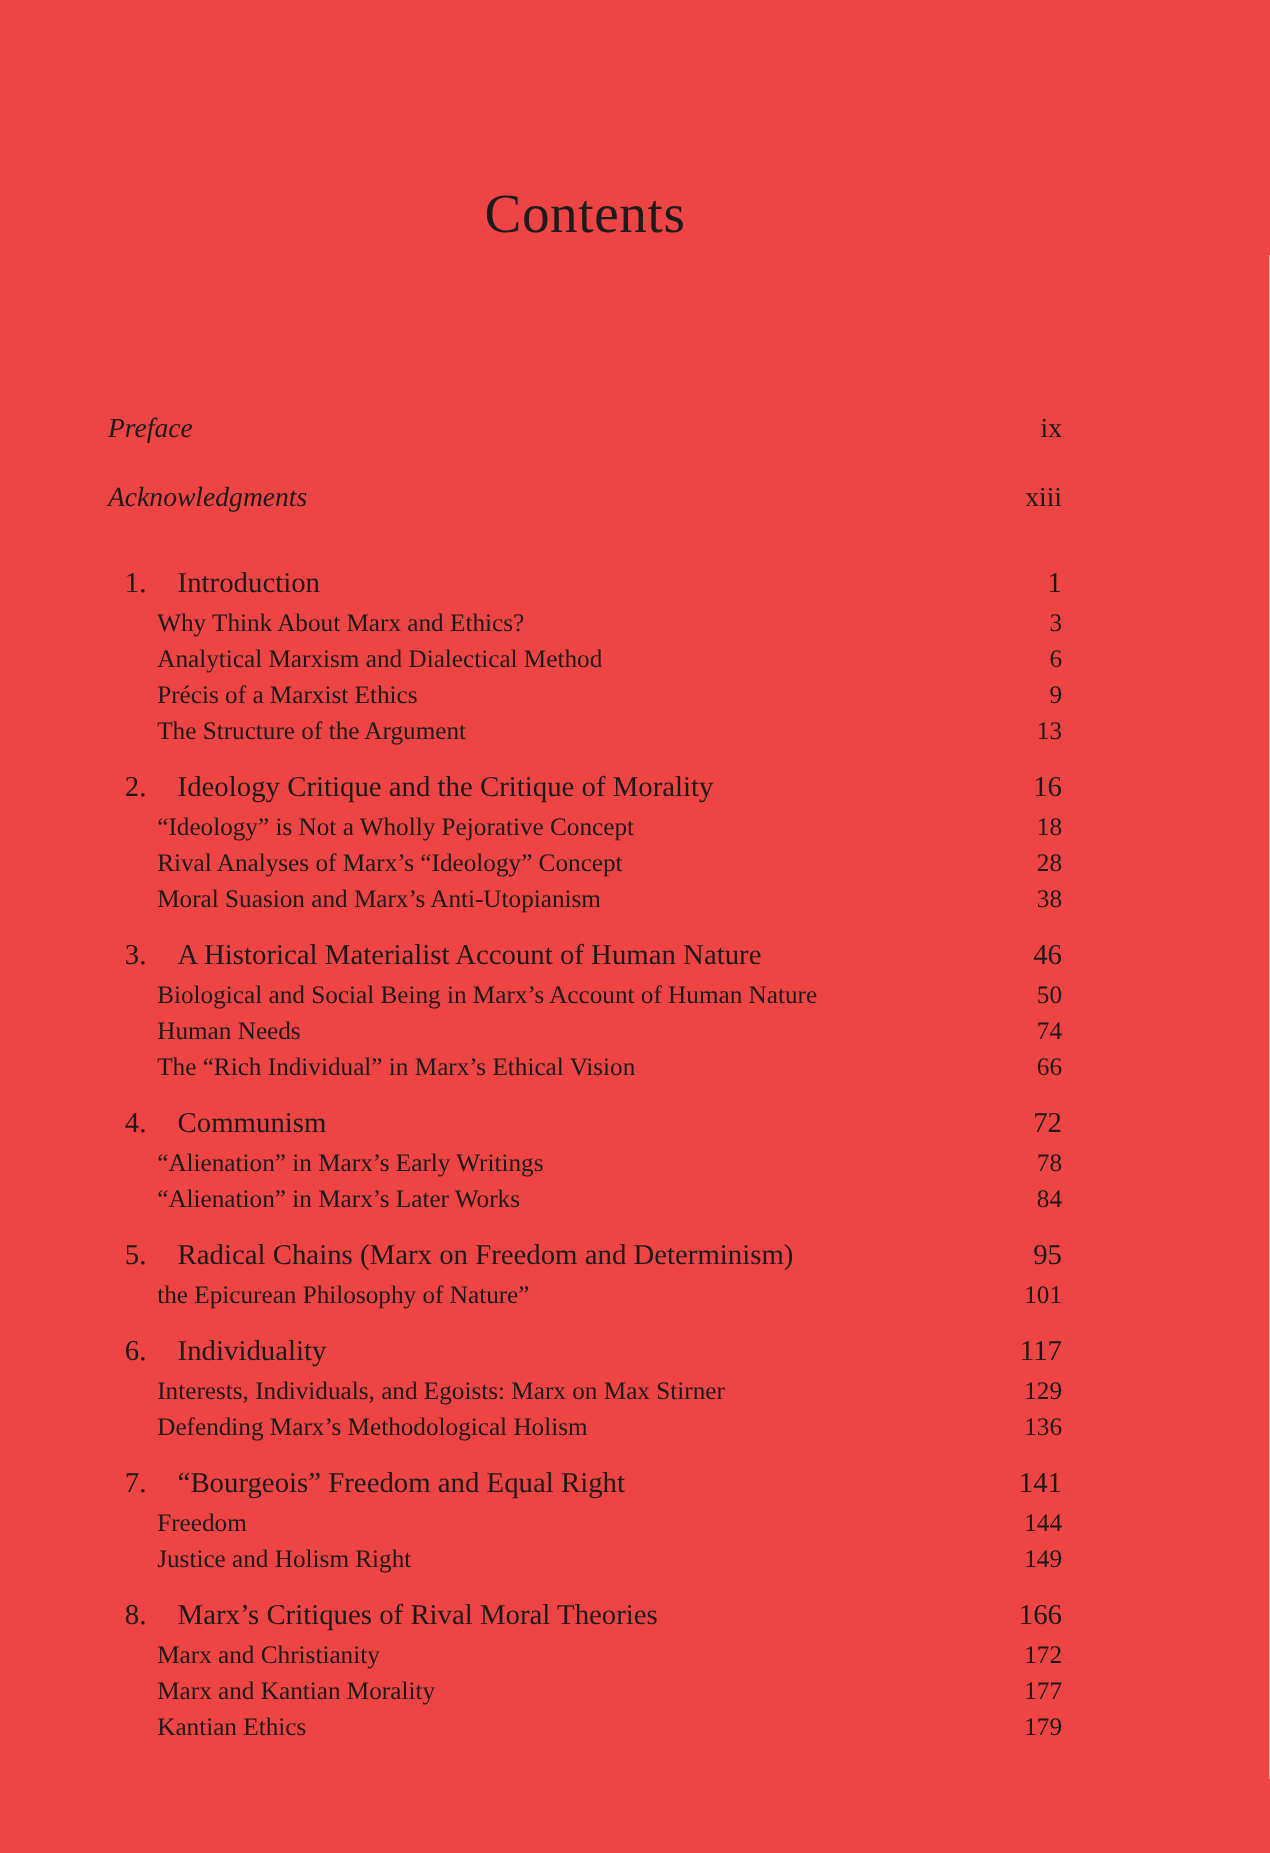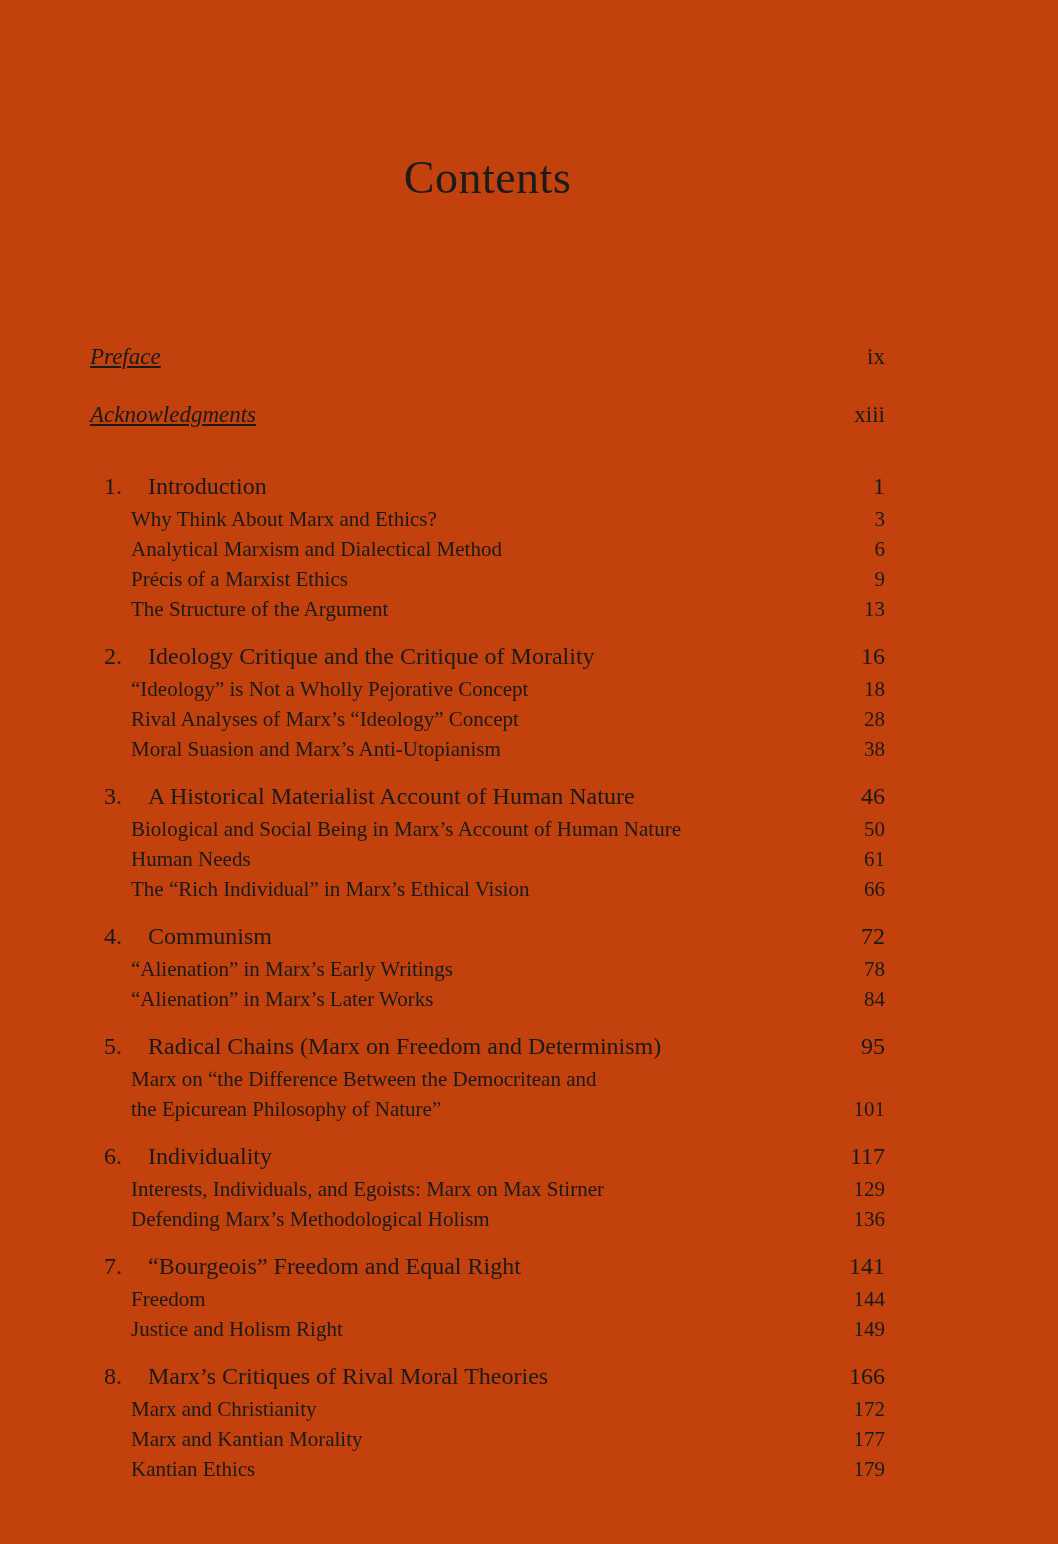--- a/index.html
+++ b/index.html
@@ -4,21 +4,21 @@
 <style>
   html, body {
     margin: 0;
     padding: 0;
     background: #ffffff;
   }
   .page {
     position: relative;
     width: 1058px;
     height: 1544px;
-    background: #c2410c;
+    background: #ef4444;
     color: #1a1a1a;
     font-family: "Liberation Serif", "DejaVu Serif", serif;
     overflow: hidden;
   }
   .content {
     position: absolute;
     left: 90px;
     top: 0;
     width: 795px;
   }
@@ -36,21 +36,20 @@
   }
   .front-row {
     display: flex;
     align-items: baseline;
     font-size: 23px;
     line-height: 34px;
   }
   .front-row .fm-title {
     flex: 1;
     font-style: italic;
-    text-decoration: underline;
   }
   .front-row .pg {
     text-align: right;
     white-space: nowrap;
     margin-top: 24px;
   }
   .chapters {
     margin-top: 36px;
   }
   .chapter-block {
@@ -153,21 +152,21 @@
             <span class="num">3.</span>
             <span class="ttl">A Historical Materialist Account of Human Nature</span>
             <span class="pg">46</span>
           </div>
           <div class="row sub-row">
             <span class="ttl">Biological and Social Being in Marx’s Account of Human Nature</span>
             <span class="pg">50</span>
           </div>
           <div class="row sub-row">
             <span class="ttl">Human Needs</span>
-            <span class="pg">61</span>
+            <span class="pg">74</span>
           </div>
           <div class="row sub-row">
             <span class="ttl">The “Rich Individual” in Marx’s Ethical Vision</span>
             <span class="pg">66</span>
           </div>
         </div>
         <div class="chapter-block">
           <div class="row chapter-row">
             <span class="num">4.</span>
             <span class="ttl">Communism</span>
@@ -180,24 +179,20 @@
           <div class="row sub-row">
             <span class="ttl">“Alienation” in Marx’s Later Works</span>
             <span class="pg">84</span>
           </div>
         </div>
         <div class="chapter-block">
           <div class="row chapter-row">
             <span class="num">5.</span>
             <span class="ttl">Radical Chains (Marx on Freedom and Determinism)</span>
             <span class="pg">95</span>
-          </div>
-          <div class="row sub-row">
-            <span class="ttl">Marx on “the Difference Between the Democritean and</span>
-            <span class="pg"></span>
           </div>
           <div class="row sub-row">
             <span class="ttl">the Epicurean Philosophy of Nature”</span>
             <span class="pg">101</span>
           </div>
         </div>
         <div class="chapter-block">
           <div class="row chapter-row">
             <span class="num">6.</span>
             <span class="ttl">Individuality</span>

